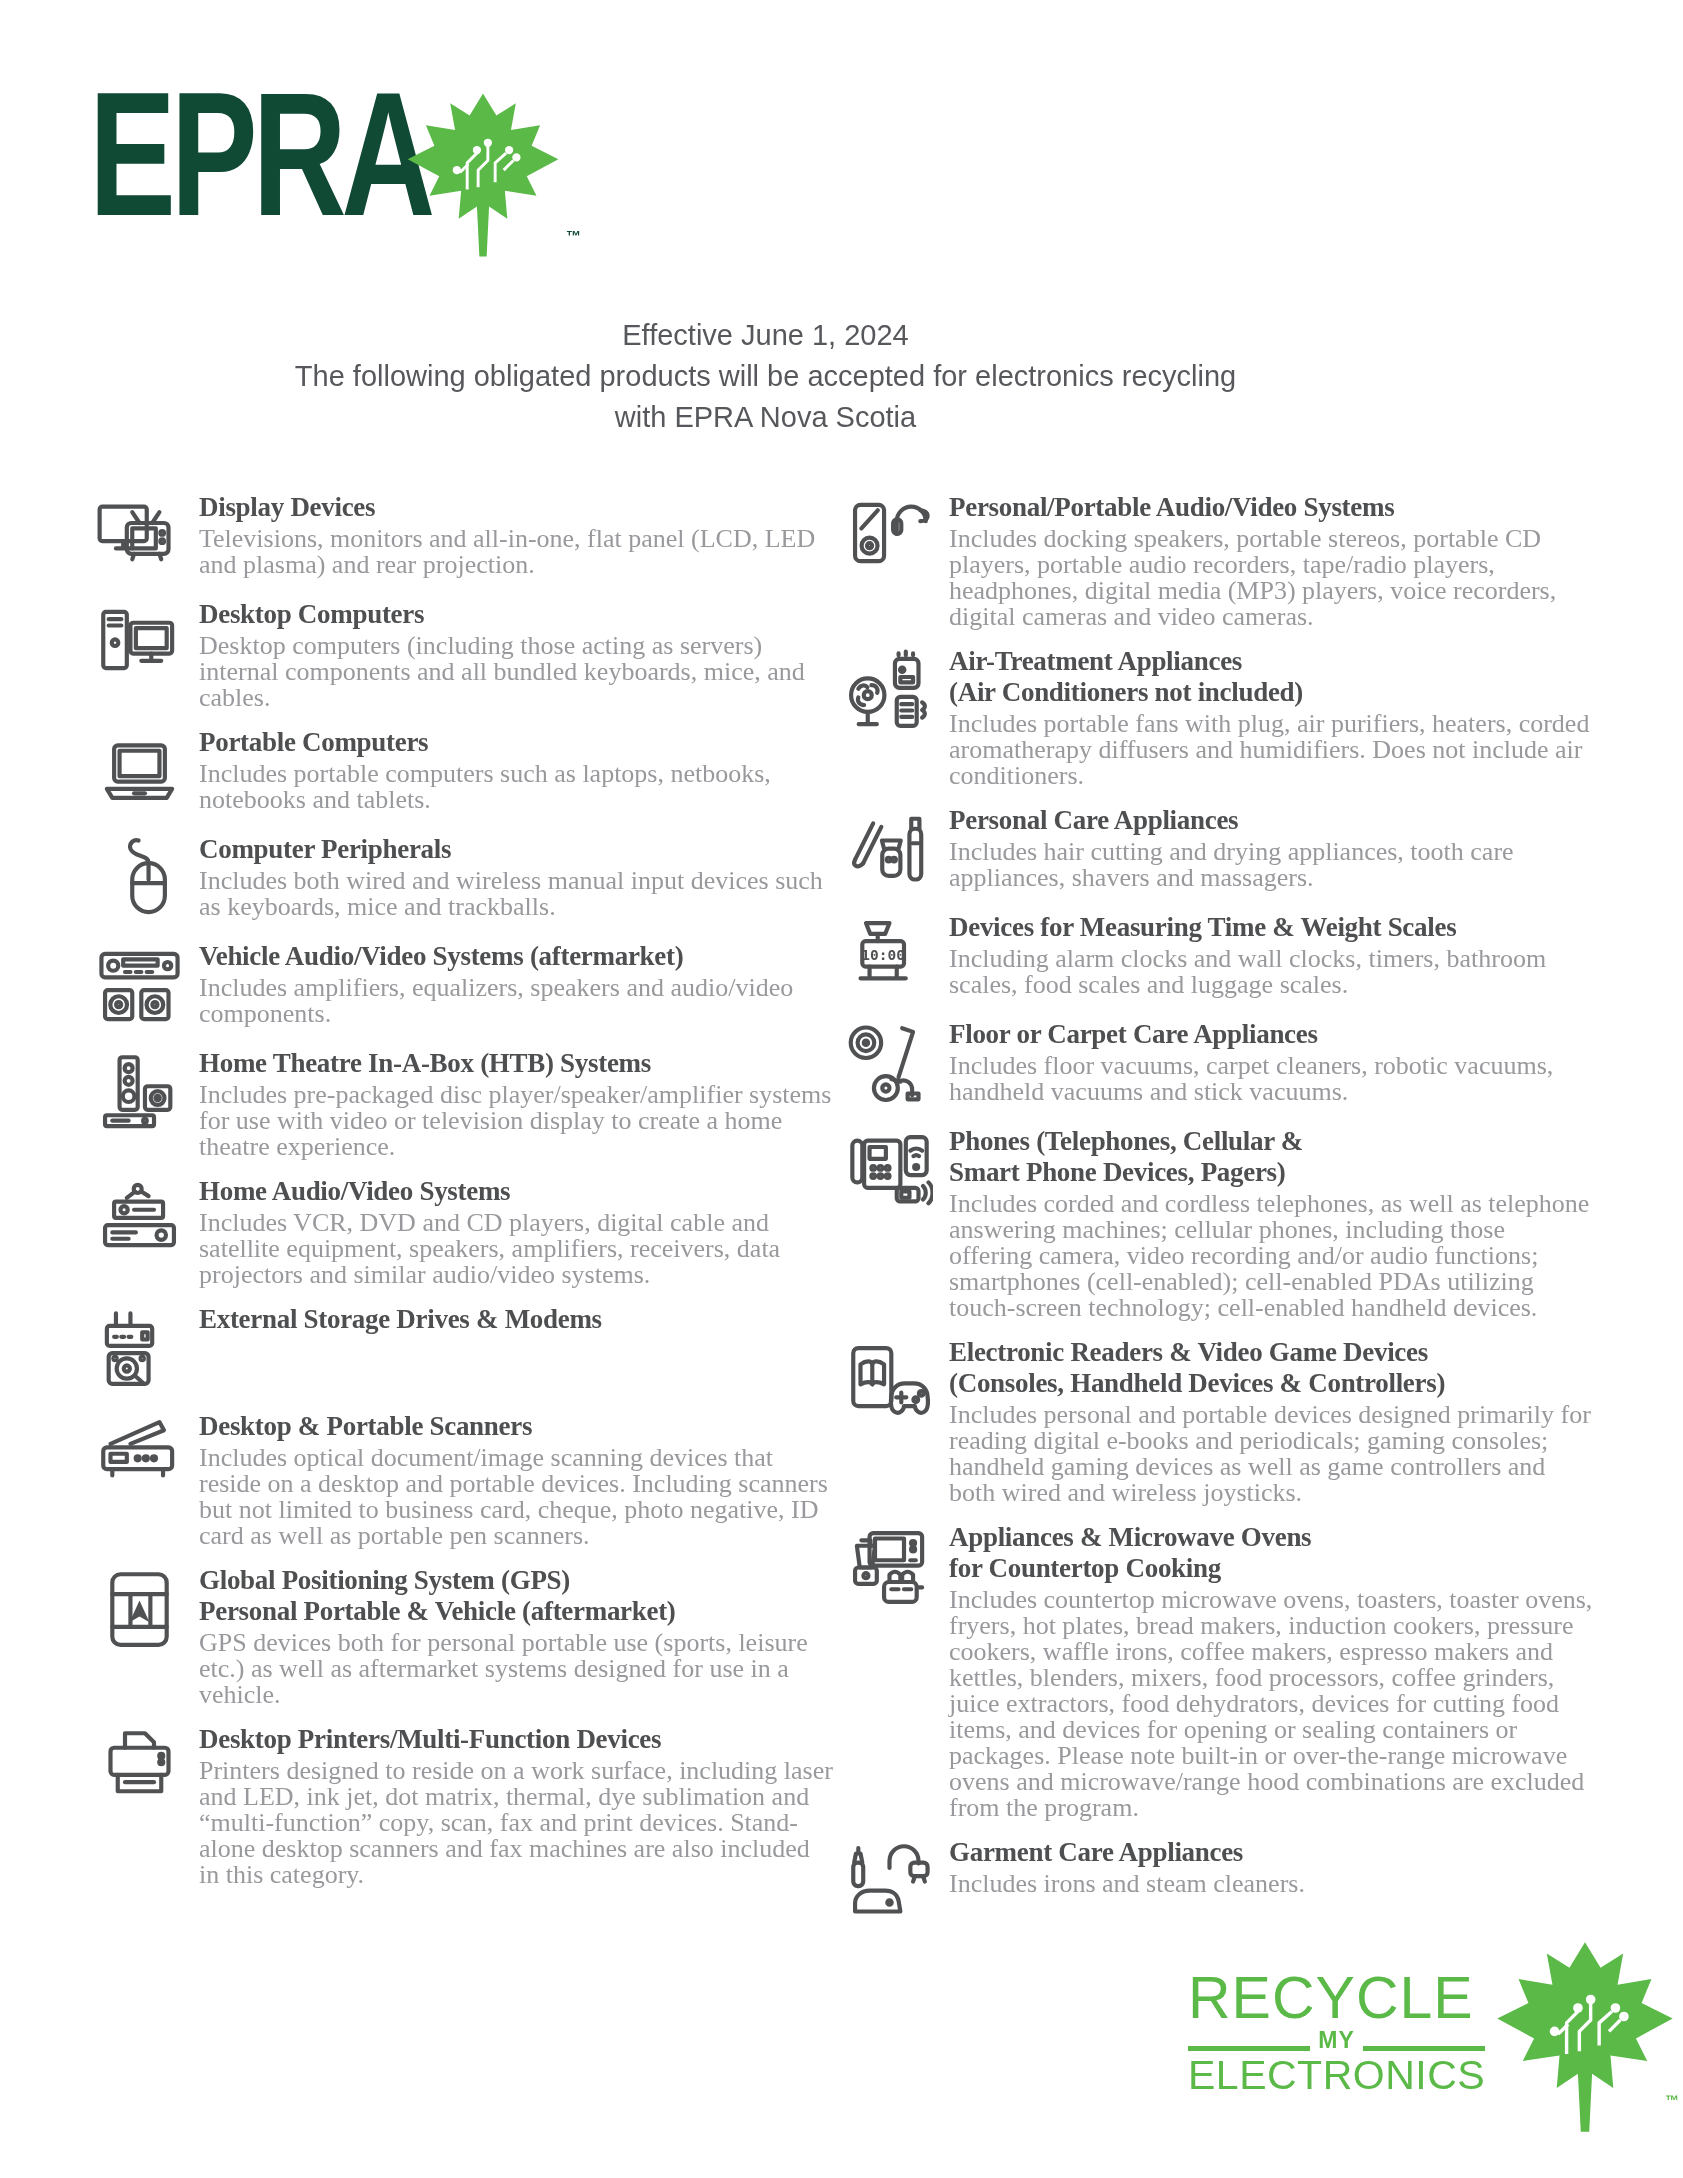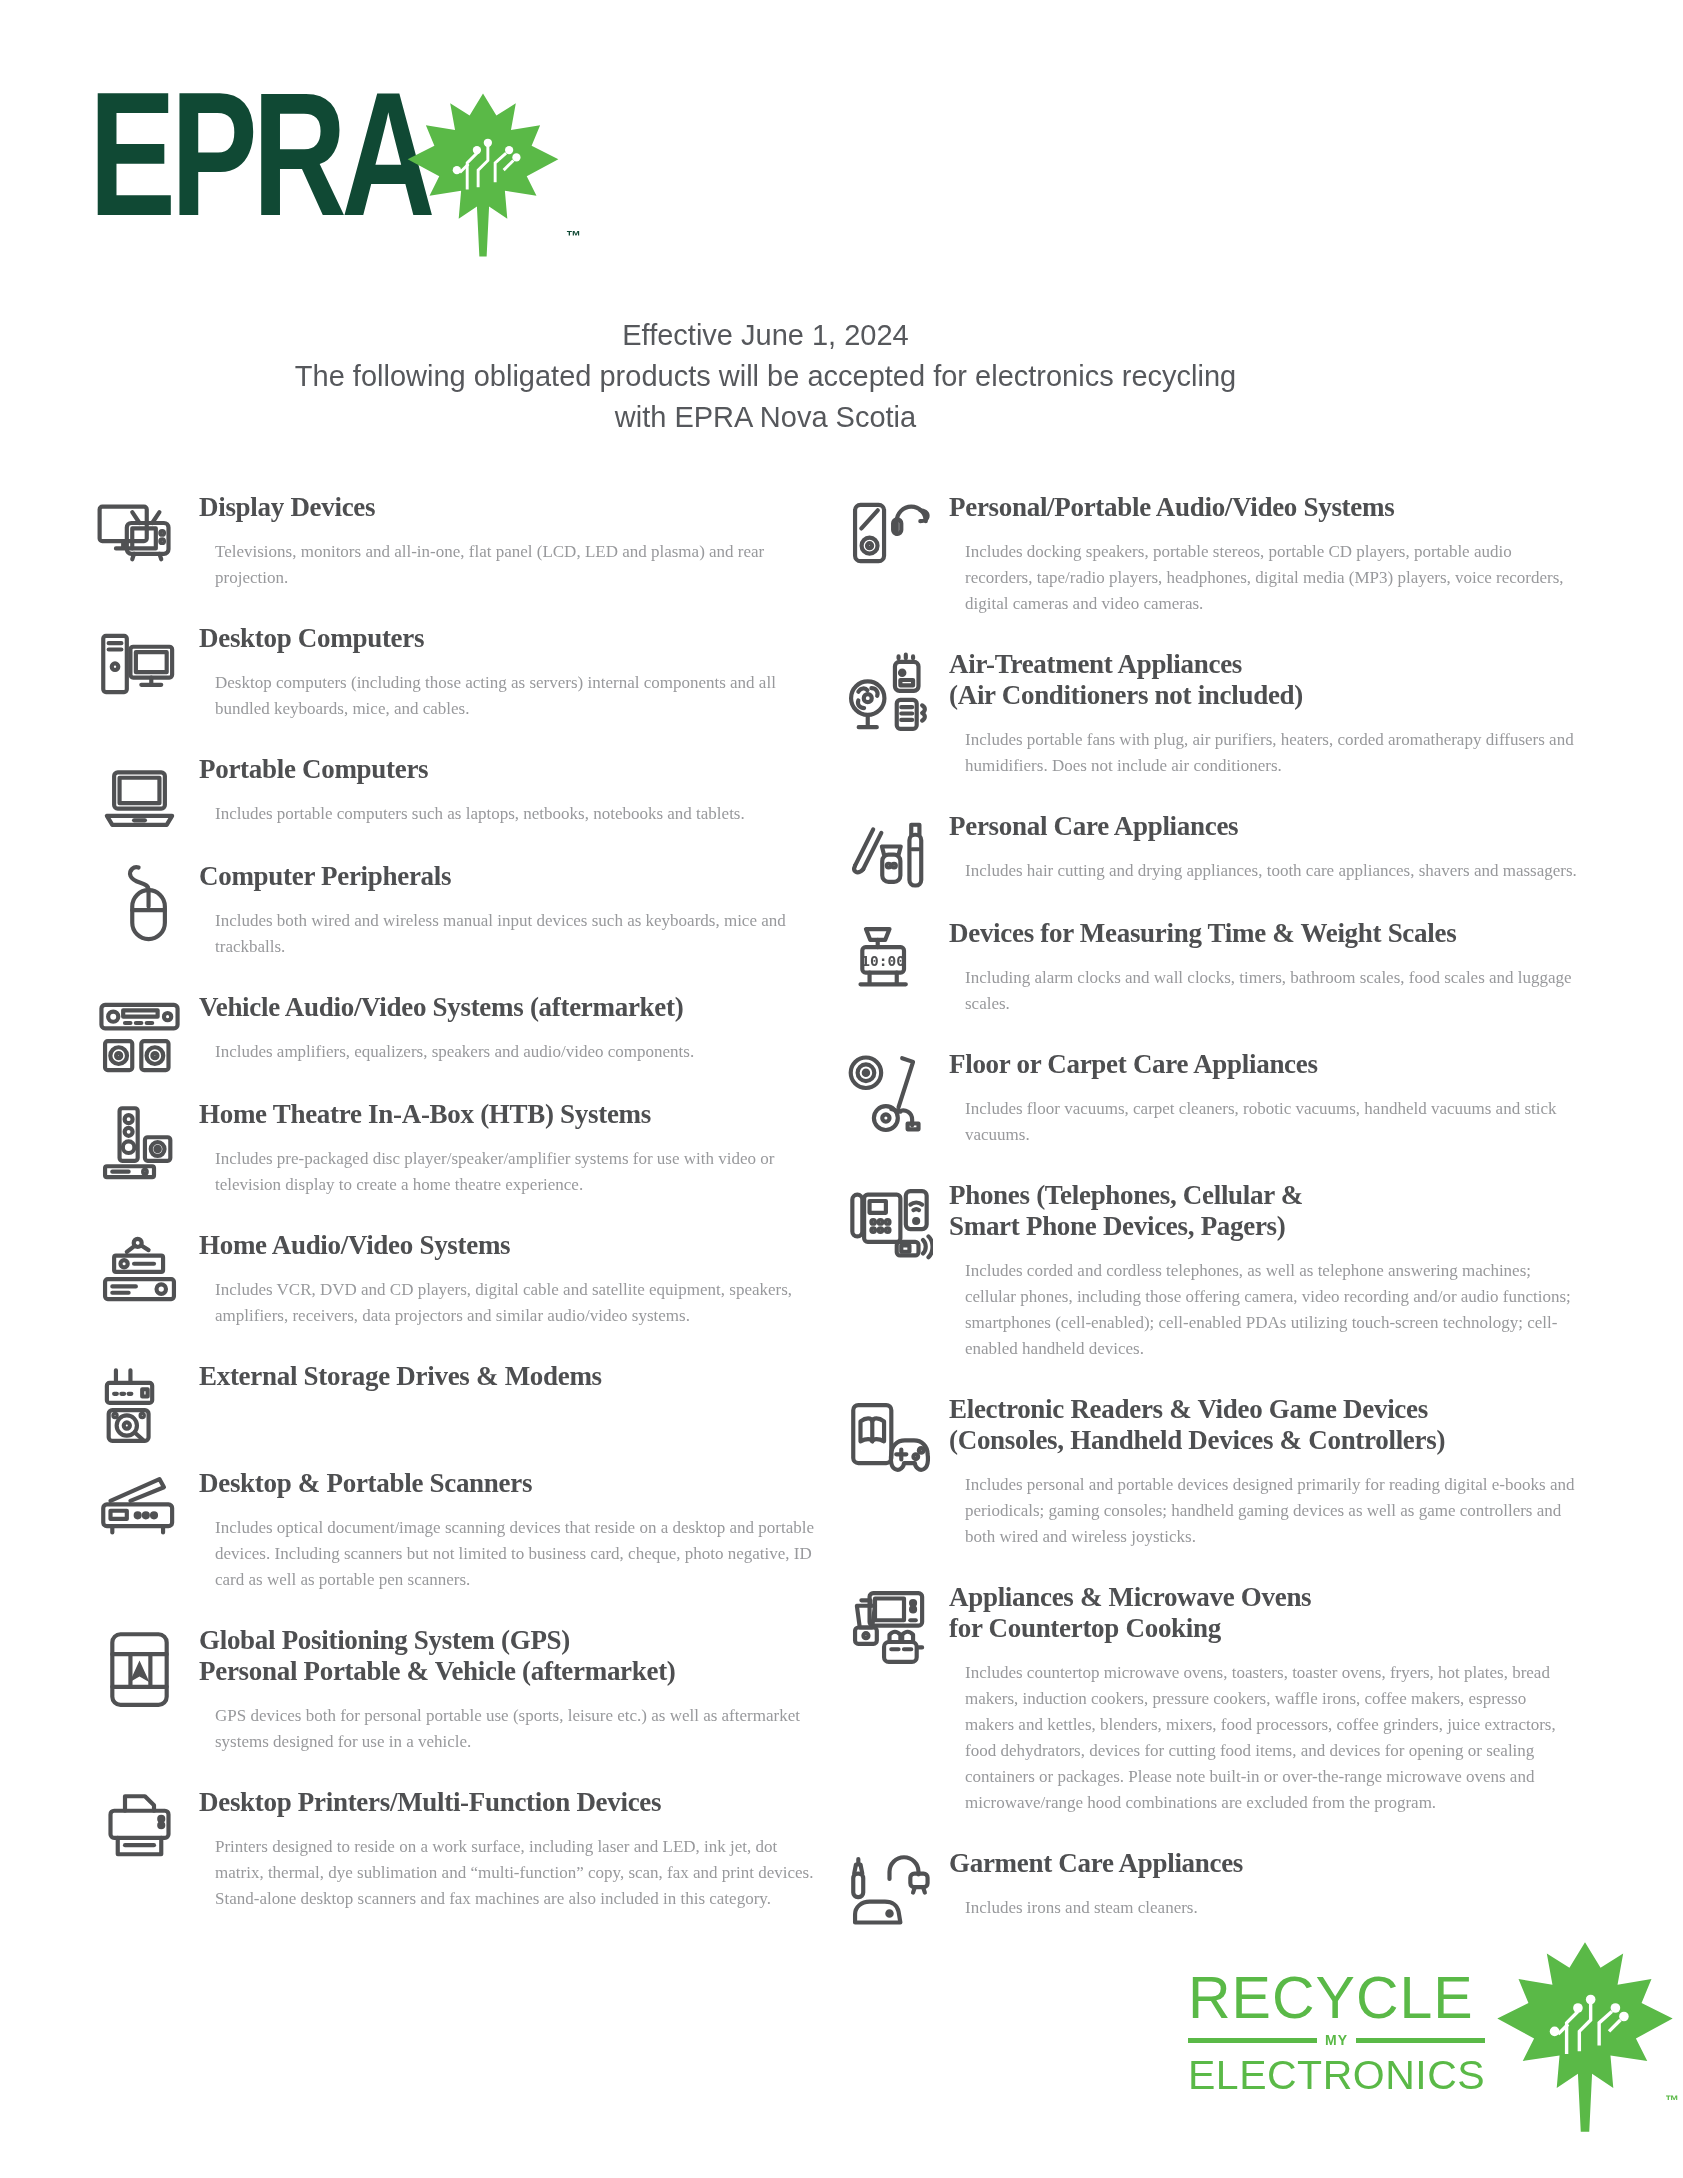--- a/index.html
+++ b/index.html
@@ -20,26 +20,26 @@
   .col{position:absolute;top:492px;}
   .col.left{left:94px;width:741px;}
   .col.right{left:844px;width:750px;}
   .item{display:flex;align-items:flex-start;margin-bottom:16px;}
   .item-icon{flex:0 0 91px;height:91px;margin-right:14px;display:flex;align-items:center;justify-content:center;text-decoration:underline;}
   .item-icon svg{width:87px;height:87px;stroke:var(--icon-gray);fill:none;
                  stroke-width:2.3;stroke-linecap:round;stroke-linejoin:round;}
   .item-text{flex:1 1 auto;min-width:0;font-family:Liberation Serif, serif;}
   .item-title{margin:0 0 3px 0;font-size:27px;font-weight:700;line-height:31px;
               letter-spacing:-0.3px;color:var(--title-gray);white-space:pre-line;}
-  .item-desc{margin:16px;font-size:17px;line-height:26px;color:var(--body-gray);}
+  .item-desc{margin:0;font-size:26px;line-height:26px;color:var(--body-gray);}
   
   .rme-logo{position:absolute;left:1188px;top:1938px;display:flex;align-items:flex-start;}
   .rme-text{color:var(--leaf-green);margin-top:32px;}
   .rme-line1{font-size:59px;font-weight:500;letter-spacing:1px;line-height:57px;}
-  .rme-line2{display:flex;align-items:center;gap:8px;font-size:14px;font-weight:700;
+  .rme-line2{display:flex;align-items:flex-end;gap:8px;font-size:23px;font-weight:700;
              letter-spacing:1px;line-height:22px;margin:2px 0;}
   .rme-line2 .rule{flex:1 1 auto;height:5px;background:var(--leaf-green);}
   .rme-line3{font-size:41px;font-weight:500;letter-spacing:0.5px;line-height:44px;}
   .rme-leaf{width:188px;height:198px;margin-left:6px;}
   .rme-leaf svg{width:100%;height:100%;}
   .rme-tm{font-size:14px;color:var(--leaf-green);font-weight:700;align-self:flex-end;margin:0 0 28px -14px;}
   .leaf{color:var(--leaf-green);}
 </style>
 </head>
 <body>

